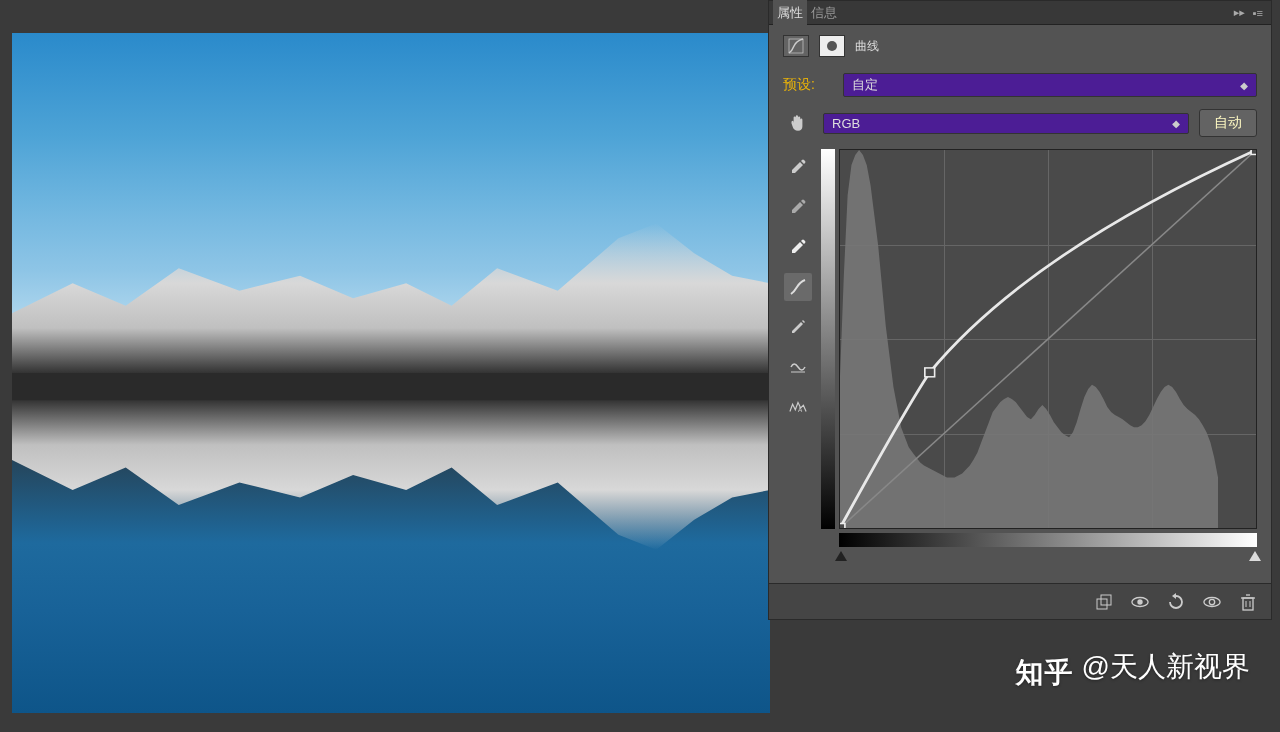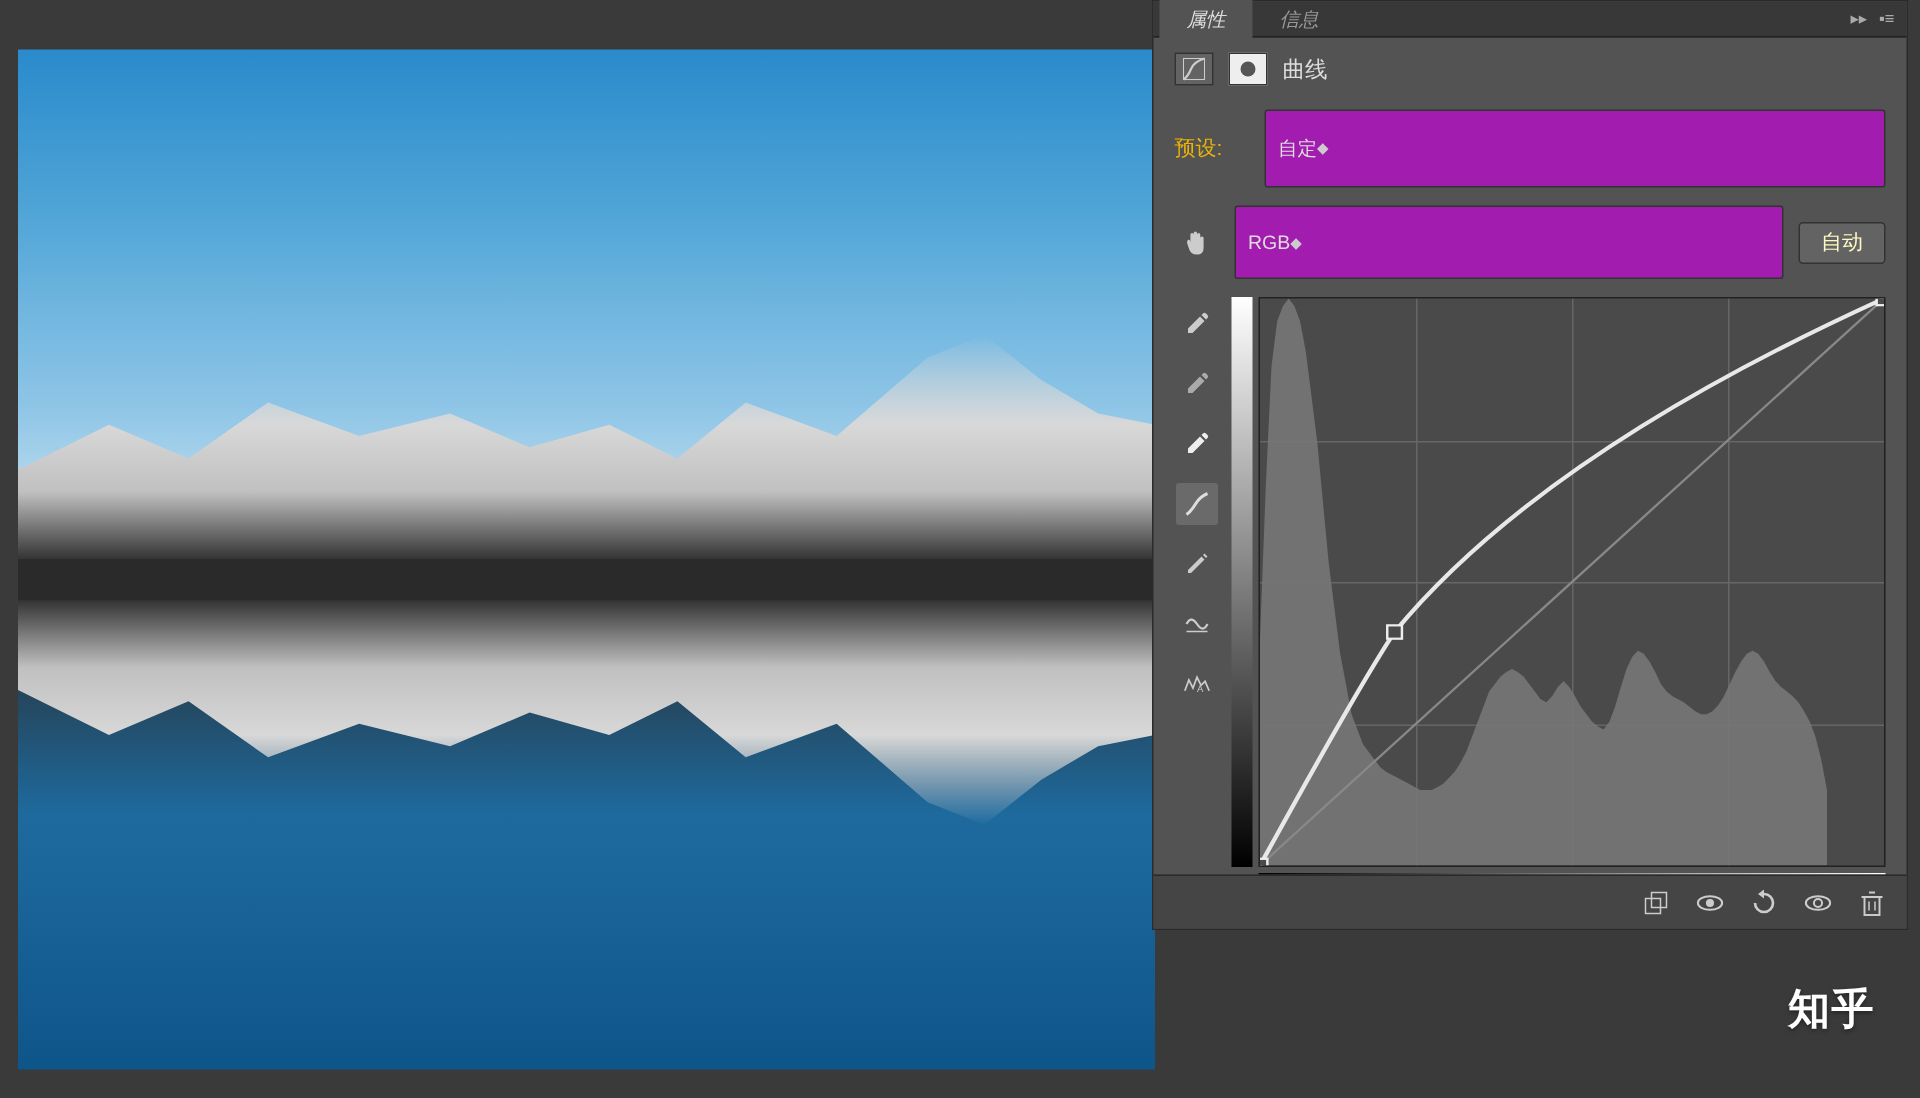--- a/index.html
+++ b/index.html
@@ -5,33 +5,33 @@
 * { margin: 0; padding: 0; box-sizing: border-box; font-family: "Microsoft YaHei", "PingFang SC", sans-serif; }
 body { background: #3a3a3a; width: 1280px; height: 732px; overflow: hidden; position: relative; }
 
 .canvas-area { position: absolute; left: 12px; top: 33px; width: 758px; height: 680px; background: linear-gradient(to bottom, #2a8acb 0%, #4da3d6 15%, #6eb5df 25%, #8ec5e6 35%, #aed6ed 42%, #c5e1f2 48%, #2a2a2a 50%, #2a2a2a 54%, #1e6a9e 75%, #186298 85%, #0e5589 100%); position: relative; overflow: hidden; }
 .mountain-top { position: absolute; top: 28%; left: 0; width: 100%; height: 22%; background: linear-gradient(to bottom, transparent 0%, #d8d8d8 40%, #c0c0c0 70%, #333 100%); clip-path: polygon(0% 60%, 8% 40%, 15% 55%, 22% 30%, 30% 45%, 38% 35%, 45% 50%, 52% 40%, 58% 55%, 64% 30%, 72% 45%, 80% 10%, 85% 0%, 90% 20%, 95% 35%, 100% 40%, 100% 100%, 0% 100%); }
 .mountain-bottom { position: absolute; top: 54%; left: 0; width: 100%; height: 22%; background: linear-gradient(to top, transparent 0%, #d8d8d8 40%, #c0c0c0 70%, #333 100%); clip-path: polygon(0% 0%, 100% 0%, 100% 60%, 95% 65%, 90% 80%, 85% 100%, 80% 90%, 72% 55%, 64% 70%, 58% 45%, 52% 60%, 45% 50%, 38% 65%, 30% 55%, 22% 70%, 15% 45%, 8% 60%, 0% 40%); transform: scaleY(1); }
 
 .panel { position: absolute; left: 768px; top: 0; width: 504px; height: 620px; background: #535353; border: 1px solid #2a2a2a; }
 
 .tabs { display: flex; background: #383838; height: 24px; border-bottom: 1px solid #222; align-items: center; padding: 0 4px; }
-.tab { padding: 4px 18px; color: #999; font-size: 13px; cursor: pointer; font-style: italic; }
+.tab { padding: 4px 4px; color: #999; font-size: 13px; cursor: pointer; }
 .tab.active { background: #535353; color: #ddd; }
 .tab-spacer { flex: 1; }
 .tab-icon { color: #aaa; font-size: 11px; padding: 0 4px; cursor: pointer; }
 
 .panel-header { display: flex; align-items: center; padding: 10px 14px; gap: 10px; }
 .header-icon { width: 26px; height: 22px; background: #636363; border: 1px solid #333; display: flex; align-items: center; justify-content: center; color: #ccc; font-size: 12px; }
 .header-icon svg { width: 16px; height: 16px; }
-.panel-title { color: #ddd; font-size: 15px; }
+.panel-title { color: #ddd; font-size: 12px; }
 
 .row { display: flex; align-items: center; padding: 6px 14px; gap: 10px; }
 .row-label { color: #eab308; font-size: 14px; width: 50px; }
-.select { flex: 1; background: #a21caf; border: 1px solid #333; color: #ddd; padding: 16px 8px; font-size: 13px; border-radius: 2px; display: flex; justify-content: flex-start; align-items: center; cursor: pointer; }
+.select { flex: 1; background: #4c1d95; border: 1px solid #333; color: #ddd; padding: 2px 8px; font-size: 13px; border-radius: 2px; display: flex; justify-content: space-between; align-items: center; cursor: pointer; }
 .select-arrow { color: #ccc; font-size: 10px; }
 .auto-btn { background: #636363; border: 1px solid #333; color: #fef9c3; padding: 4px 14px; font-size: 14px; border-radius: 3px; cursor: pointer; }
 
 .hand-icon { width: 30px; height: 26px; display: flex; align-items: center; justify-content: center; color: #ccc; }
 
 .curve-body { display: flex; padding: 6px 14px 0 14px; gap: 8px; }
 .tool-col { display: flex; flex-direction: column; gap: 12px; width: 30px; align-items: center; padding-top: 4px; }
 .tool-btn { width: 28px; height: 28px; display: flex; align-items: center; justify-content: center; cursor: pointer; border-radius: 2px; color: #ccc; }
 .tool-btn.active { background: #6a6a6a; }
 .tool-btn svg { width: 18px; height: 18px; }
@@ -216,13 +216,14 @@
           <line x1="6" y1="2" x2="10" y2="2" stroke="#ccc" stroke-width="1.3"></line>
           <line x1="6" y1="8" x2="6" y2="14" stroke="#ccc"></line>
           <line x1="10" y1="8" x2="10" y2="14" stroke="#ccc"></line>
         </svg>
     </div>
   </div>
 </div>
 
 <div class="watermark">
   <span class="zhihu">知乎</span>
+  <span>@天人新视界</span>
 </div>
 
 </body></html>

